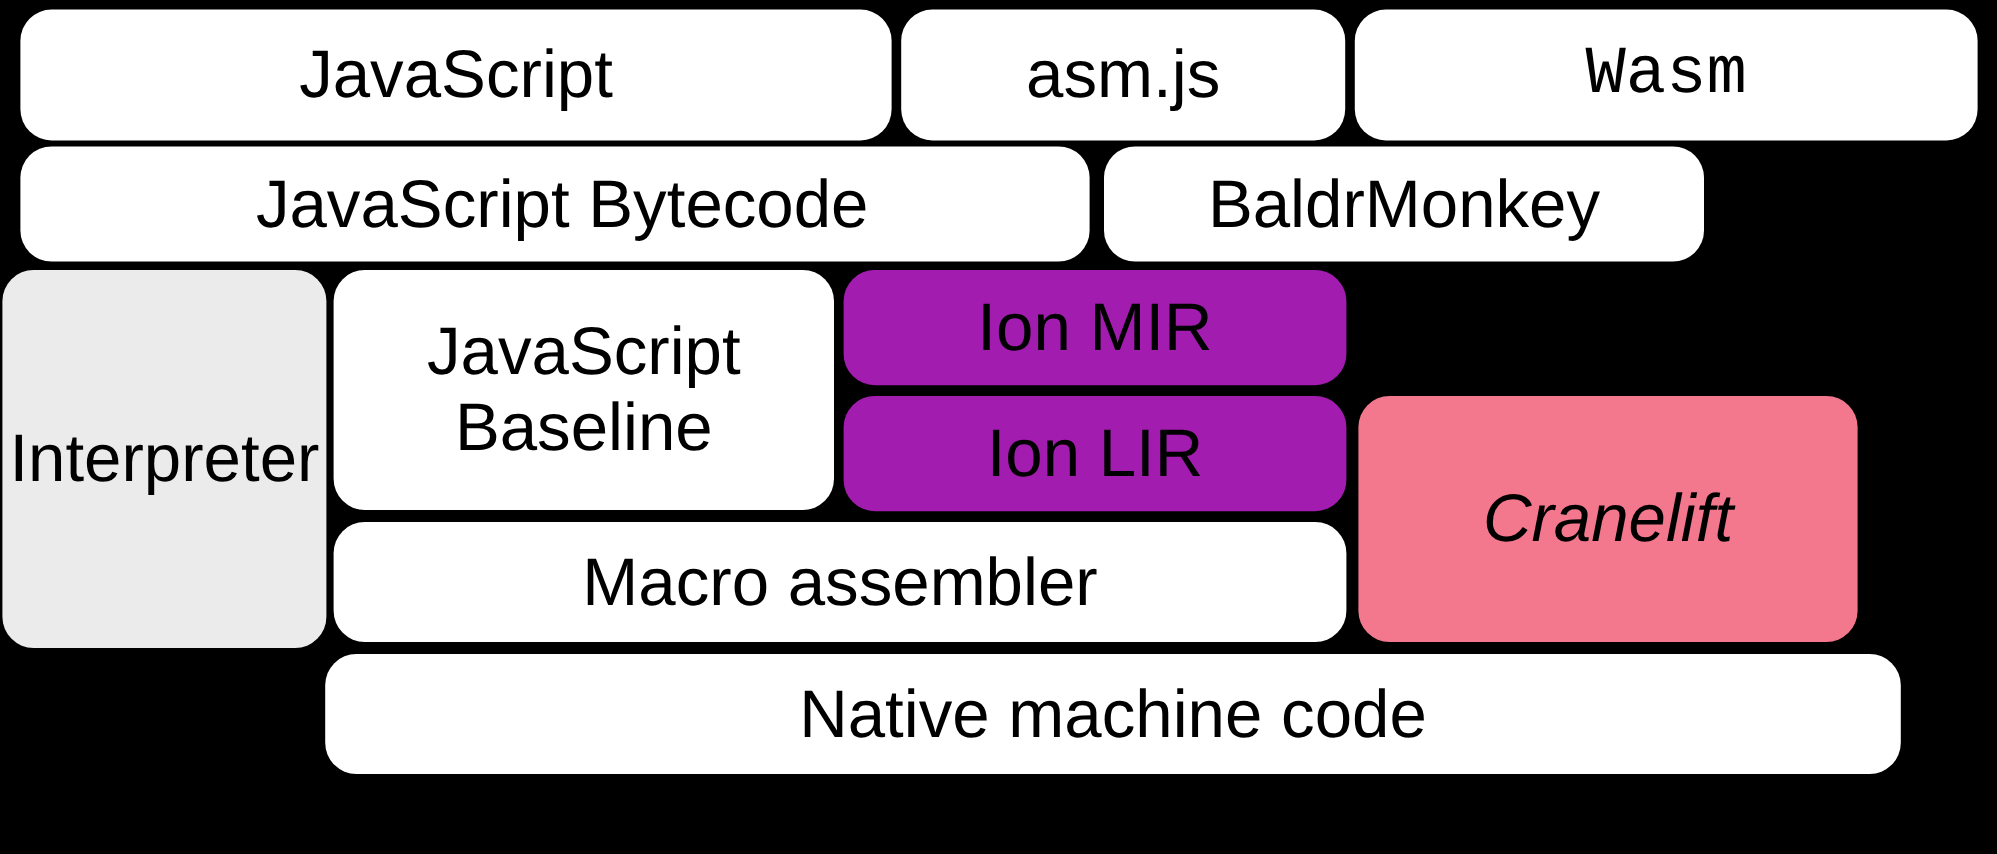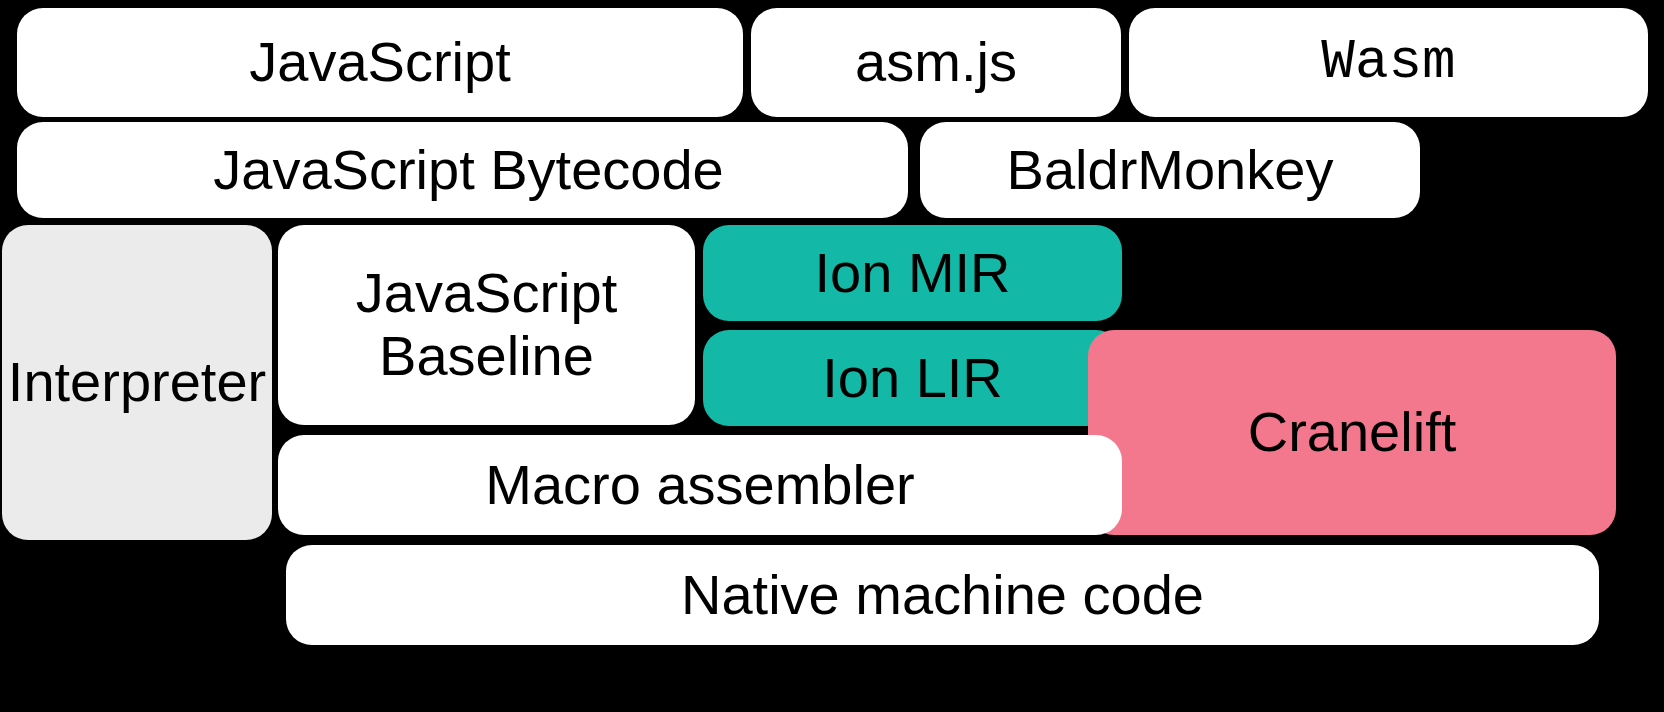--- a/index.html
+++ b/index.html
@@ -27,40 +27,40 @@
     color: #000000;
     background: #ffffff;
     border-radius: 26px;
     font-size: 56px;
     line-height: 1.12;
     font-weight: 400;
     letter-spacing: 0px;
     white-space: pre-line;
   }
   .node.gray   { background: #ebebeb; }
-  .node.green  { background: #14b8a6; }
+  .node.green  { background: #a21caf; }
   .node.pink   { background: #f4788d; }
 
   
   .n-javascript      { left: 17px;   top: 8px;   width: 726px; height: 109px; }
   .n-asmjs           { left: 751px;  top: 8px;   width: 370px; height: 109px; }
   .n-wasm            { left: 1129px; top: 8px;   width: 519px; height: 109px; font-family: Liberation Mono, monospace; }
 
   
   .n-js-bytecode     { left: 17px;   top: 122px; width: 891px; height: 96px; padding-left: 12px; }
   .n-baldrmonkey     { left: 920px;  top: 122px; width: 500px; height: 96px; }
 
   
   .n-interpreter     { left: 2px;   top: 225px; width: 270px; height: 315px; }
   .n-js-baseline     { left: 278px;  top: 225px; width: 417px; height: 200px; }
   .n-ion-mir         { left: 703px;  top: 225px; width: 419px; height: 96px; }
   .n-ion-lir         { left: 703px;  top: 330px; width: 419px; height: 96px; }
-  .n-cranelift       { left: 1088px; top: 330px; width: 528px; height: 205px; }
+  .n-cranelift       { left: 1132px; top: 330px; width: 416px; height: 205px; font-style: italic; }
   .n-macro-assembler { left: 278px;  top: 435px; width: 844px; height: 100px; }
-  .n-native-code     { left: 286px;  top: 545px; width: 1313px; height: 100px; }
+  .n-native-code     { left: 271px;  top: 545px; width: 1313px; height: 100px; }
 </style>
 </head>
 <body>
 
 <div id="stage">
 
   <div class="node n-javascript">JavaScript</div>
   <div class="node n-asmjs">asm.js</div>
   <div class="node n-wasm">Wasm</div>
 

